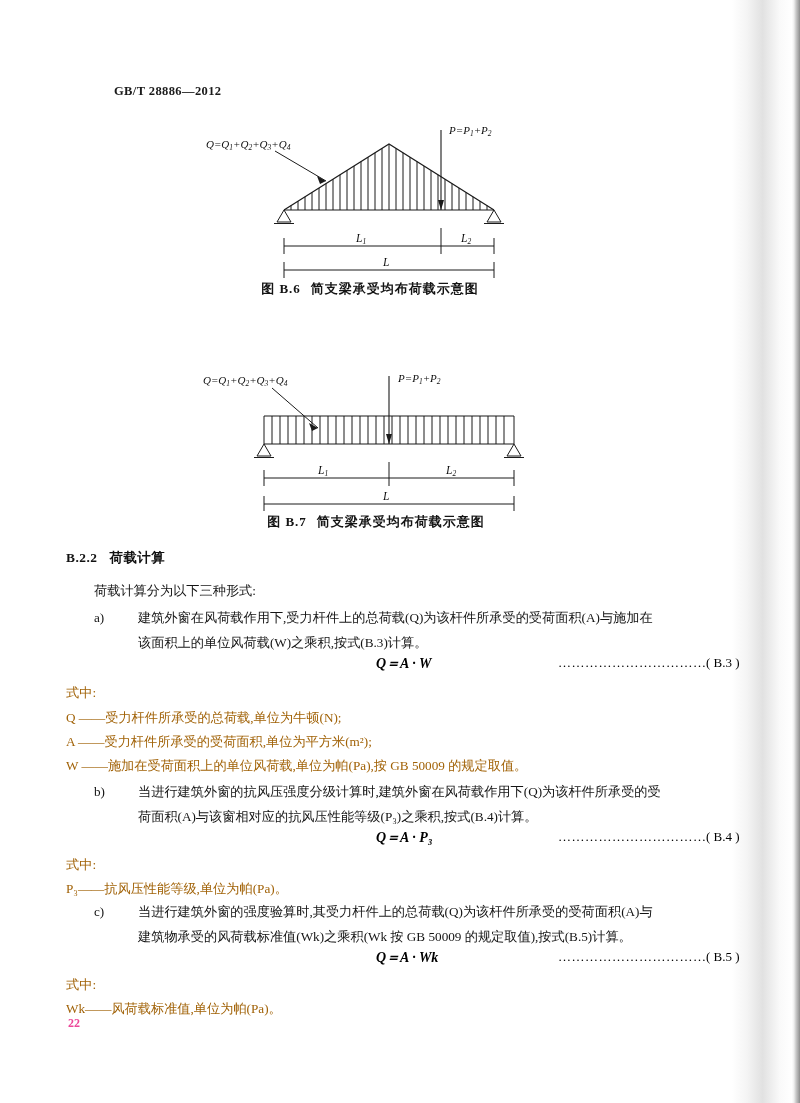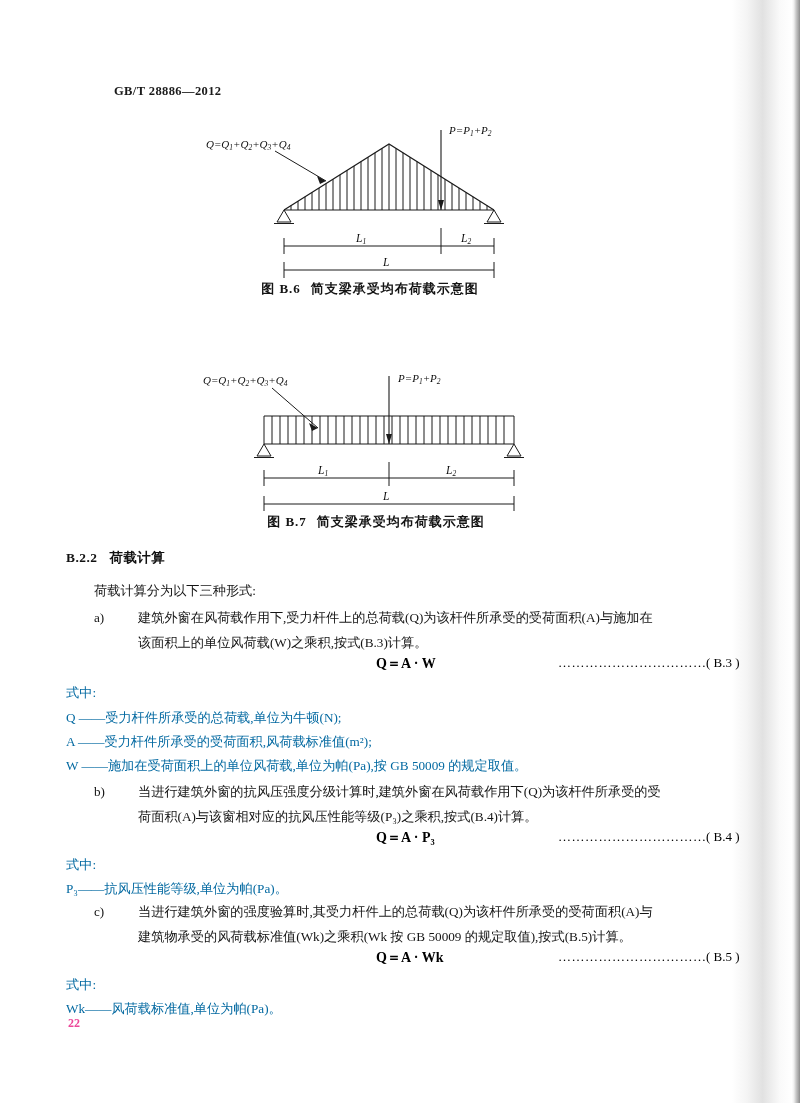--- a/index.html
+++ b/index.html
@@ -104,20 +104,21 @@
   .formula-row {
     position: relative;
     height: 25px;
     font-size: 13.2px;
   }
   .formula-expr {
     position: absolute;
     left: 310px;
     top: 0;
     font-weight: bold;
+    font-style: italic;
     font-size: 14px;
     white-space: nowrap;
   }
   .formula-leader {
     position: absolute;
     left: 492px;
     top: 0;
     width: 175px;
     white-space: nowrap;
     overflow: hidden;
@@ -128,21 +129,21 @@
     position: absolute;
     left: 640px;
     top: 0;
     font-size: 13px;
     white-space: nowrap;
   }
 
   .defn {
     font-size: 13.2px;
     line-height: 25px;
-    color: #0369a1;
+    color: #a16207;
   }
 
   .page-num {
     position: absolute;
     left: 68px;
     top: 1016px;
     font-size: 12px;
     font-weight: bold;
     color: #ec4899;
   }
@@ -318,21 +319,21 @@
   </div>
 
   <div style="position:absolute; left:66px; top:655px; width:662px;" class="formula-row">
     <span class="formula-expr">Q＝A · W</span>
     <span class="formula-leader">……………………………</span>
     <span class="formula-num">( B.3 )</span>
   </div>
 
   <div style="position:absolute; left:66px; top:680px;" class="defn">式中:</div>
   <div style="position:absolute; left:66px; top:705px;" class="defn">Q ——受力杆件所承受的总荷载,单位为牛顿(N);</div>
-  <div style="position:absolute; left:66px; top:729px;" class="defn">A ——受力杆件所承受的受荷面积,风荷载标准值(m²);</div>
+  <div style="position:absolute; left:66px; top:729px;" class="defn">A ——受力杆件所承受的受荷面积,单位为平方米(m²);</div>
   <div style="position:absolute; left:66px; top:753px;" class="defn">W ——施加在受荷面积上的单位风荷载,单位为帕(Pa),按 GB 50009 的规定取值。</div>
 
   <div style="position:absolute; left:94px; top:779px; width:634px;" class="list-item">
     <span class="marker">b)</span>
     <div>当进行建筑外窗的抗风压强度分级计算时,建筑外窗在风荷载作用下(Q)为该杆件所承受的受</div>
     <div>荷面积(A)与该窗相对应的抗风压性能等级(P₃)之乘积,按式(B.4)计算。</div>
   </div>
 
   <div style="position:absolute; left:66px; top:829px; width:662px;" class="formula-row">
     <span class="formula-expr">Q＝A · P₃</span>

